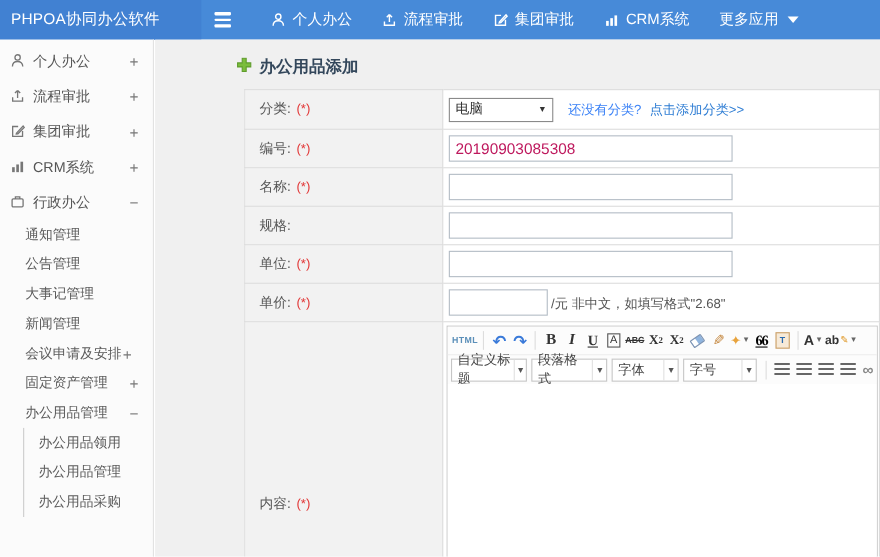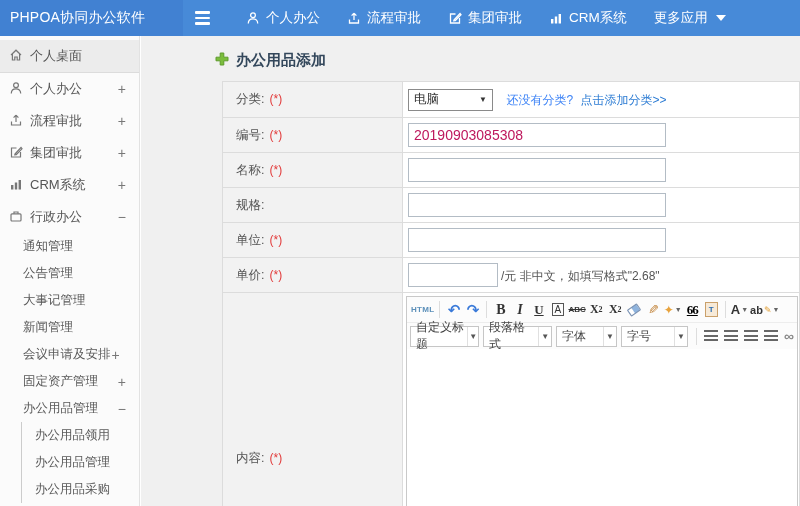--- a/index.html
+++ b/index.html
@@ -48,21 +48,21 @@
   tr.r { height:35px; } tr.r1 { height:36px;border-radius:18px; }
   tr.content-row { height:330px; }
   tr.content-row td.fld { vertical-align:top; padding:2px 0 0 2px; }
   .req { color:#e23b3b; margin-left:5px; font-size:12px; }
 
   .text-input { width:258px; height:24px; border:1px solid #b3bcc5; background:#fff;
     padding:0 5px; font-size:14px; color:#be185d; font-family:inherit; }
   .small-input { width:90px; height:24px; border:1px solid #b3bcc5; background:#fff;
     padding:0 4px; font-size:13px; color:#333; }
   .select-box { display:inline-flex; align-items:center; justify-content:space-between;
-    width:85px; height:22px; border:1px solid #8a8a8a; background:#fff;
+    width:95px; height:22px; border:1px solid #8a8a8a; background:#fff;
     padding:0 5px; font-size:12.5px; color:#333; cursor:pointer; vertical-align:middle; }
   .select-box .sel-caret { font-size:8px; color:#333; }
   .note { font-size:12px; color:#3b82f6; margin-left:9px; }
   .note-link { font-size:12px; color:#2b7bd3; margin-left:3px; cursor:pointer; }
   .suffix { font-size:12px; color:#555; margin-left:3px; }
 
   
   .editor { margin:1px; border:1px solid #c9c9c9; background:#fff; height:326px;
     display:flex; flex-direction:column; }
   .tb { display:flex; align-items:center; background:#fcfcfc; padding:1px 3px; height:25px; }
@@ -151,28 +151,20 @@
       <span>CRM系统</span>
     </div>
     <div class="nav-item">
       <span>更多应用</span>
       <span class="caret-down"></span>
     </div>
   </div>
 </div>
 
 <div class="sidebar">
-  <div class="side-item lv1 active">
-    <span>
-      <svg width="14" height="14" viewBox="0 0 14 14" fill="none" stroke="#777" stroke-width="1.2">
-        <path d="M2 7 L7 2.2 L12 7"></path>
-          <path d="M3.4 6 V12 H5.8 V9 H8.2 V12 H10.6 V6"></path>
-      </svg></span>
-    <span>个人桌面</span>
-  </div>
   <div class="side-item lv1">
     <span>
       <svg width="14" height="14" viewBox="0 0 14 14" fill="none" stroke="#777" stroke-width="1.2">
         <circle cx="7" cy="4.2" r="2.4"></circle>
           <path d="M2.3 12.5 C2.3 9.3 4.4 7.9 7 7.9 C9.6 7.9 11.7 9.3 11.7 12.5"></path>
       </svg></span>
     <span>个人办公</span>
     <span class="expander">+</span>
   </div>
   <div class="side-item lv1">

